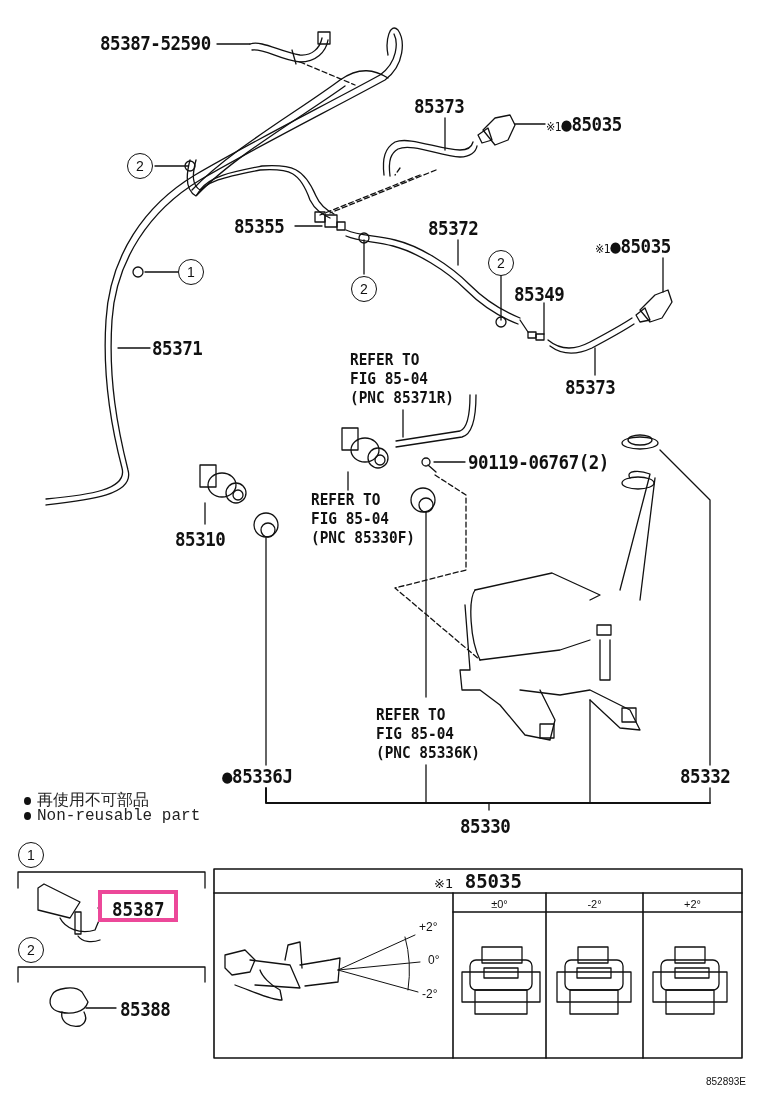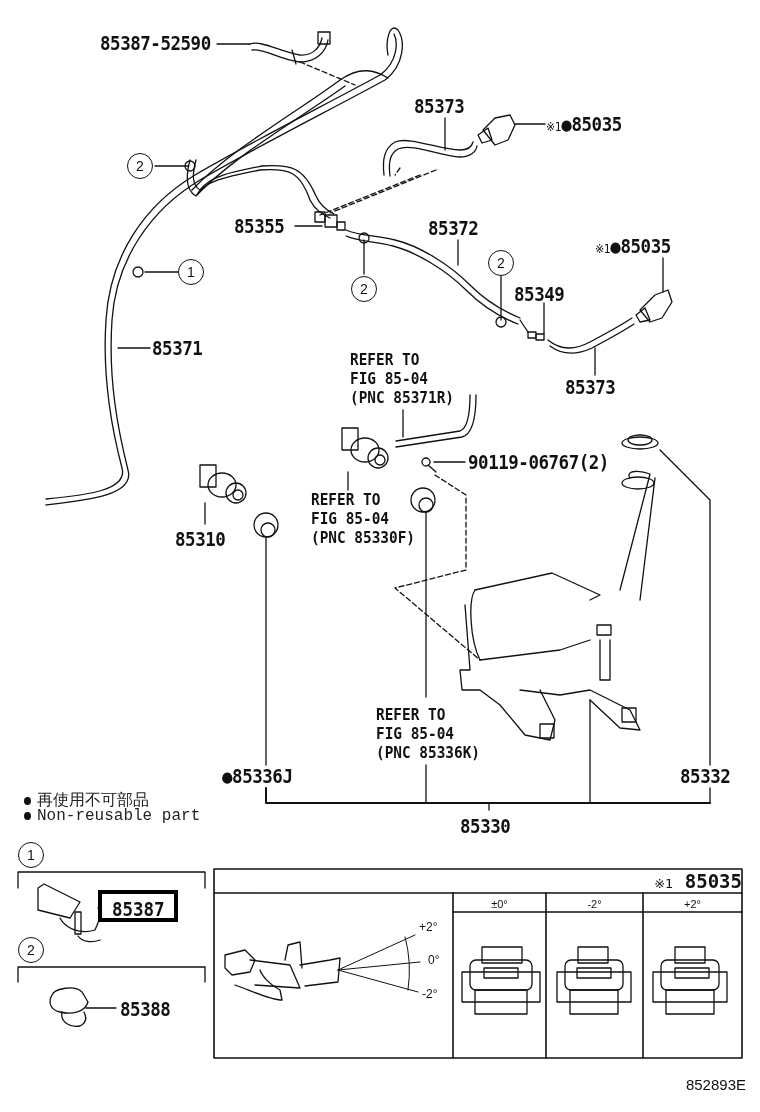--- a/index.html
+++ b/index.html
@@ -3,27 +3,27 @@
 <meta charset="utf-8">
 <style>
   html, body { margin:0; padding:0; background:#ffffff; }
   body { width:760px; height:1112px; position:relative; overflow:hidden; font-family:"DejaVu Sans Mono", monospace; color:#111; }
   svg.diagram { position:absolute; left:0; top:0; }
   .lbl { position:absolute; font-family:"DejaVu Sans Mono", monospace; font-weight:bold; font-size:19px; letter-spacing:-0.5px; color:#111; white-space:nowrap; line-height:1; transform:scaleX(0.92); transform-origin:left top; }
   .ref { position:absolute; font-family:"DejaVu Sans Mono", monospace; font-weight:bold; font-size:16px; line-height:19px; white-space:pre; color:#111; transform:scaleX(0.9); transform-origin:left top; }
   .circ { position:absolute; width:24px; height:24px; border:1.5px solid #111; border-radius:50%; font-family:"Liberation Sans", sans-serif; font-size:14px; text-align:center; line-height:24px; background:#fff; box-sizing:content-box; }
   .legend { position:absolute; left:24px; font-family:Liberation Mono, monospace; font-size:16px; color:#222; white-space:nowrap; }
   .legend .dot { display:inline-block; width:7px; height:8px; border-radius:50%; background:#111; margin-right:6px; vertical-align:middle; }
-  .highlight { position:absolute; left:98px; top:890px; width:80px; height:32px; border:4px solid #000000; box-sizing:border-box; background:#fff; }
+  .highlight { position:absolute; left:98px; top:890px; width:80px; height:32px; border:4px solid #ec4899; box-sizing:border-box; background:#fff; }
   .highlight span { position:absolute; left:10px; top:4px; font-family:"DejaVu Sans Mono", monospace; font-weight:bold; font-size:19px; transform:scaleX(0.92); transform-origin:left top; }
-  .tbl-title { position:absolute; left:214px; top:869px; width:528px; height:21px; text-align:right; font-family:"DejaVu Sans Mono", monospace; font-size:19px; font-weight:bold; line-height:25px; }
+  .tbl-title { position:absolute; left:214px; top:869px; width:528px; height:21px; text-align:center; font-family:"DejaVu Sans Mono", monospace; font-size:19px; font-weight:bold; line-height:25px; }
   .tbl-title .mark { font-family:"DejaVu Sans", sans-serif; font-size:13px; font-weight:normal; }
   .colhdr { position:absolute; top:896px; height:16px; font-family:"Liberation Sans", sans-serif; font-size:11px; text-align:center; line-height:16px; }
   .ang { position:absolute; font-family:"Liberation Sans", sans-serif; font-size:12px; }
-  .figid { position:absolute; right:14px; top:1076px; font-family:"Liberation Sans", sans-serif; font-size:15px; }
+  .figid { position:absolute; right:14px; top:1076px; font-family:"Liberation Sans", sans-serif; font-size:10px; }
 </style>
 </head>
 <body>
 
 <svg class="diagram" width="760" height="1112" viewBox="0 0 760 1112">
   <g fill="none" stroke="#111" stroke-width="1.3" stroke-linecap="round" stroke-linejoin="round">
 
     <g>
       <path d="M46,505 C90,500 135,495 128,470 C118,430 108,380 112,320 C116,260 150,210 200,180 C260,145 330,110 385,80 C405,65 405,40 398,30 C390,22 385,40 388,55"></path>
       <path d="M46,499 C88,495 128,490 122,468 C112,430 102,380 106,320 C110,255 145,205 195,175 C255,140 325,105 380,75 C398,62 398,42 394,34"></path>

